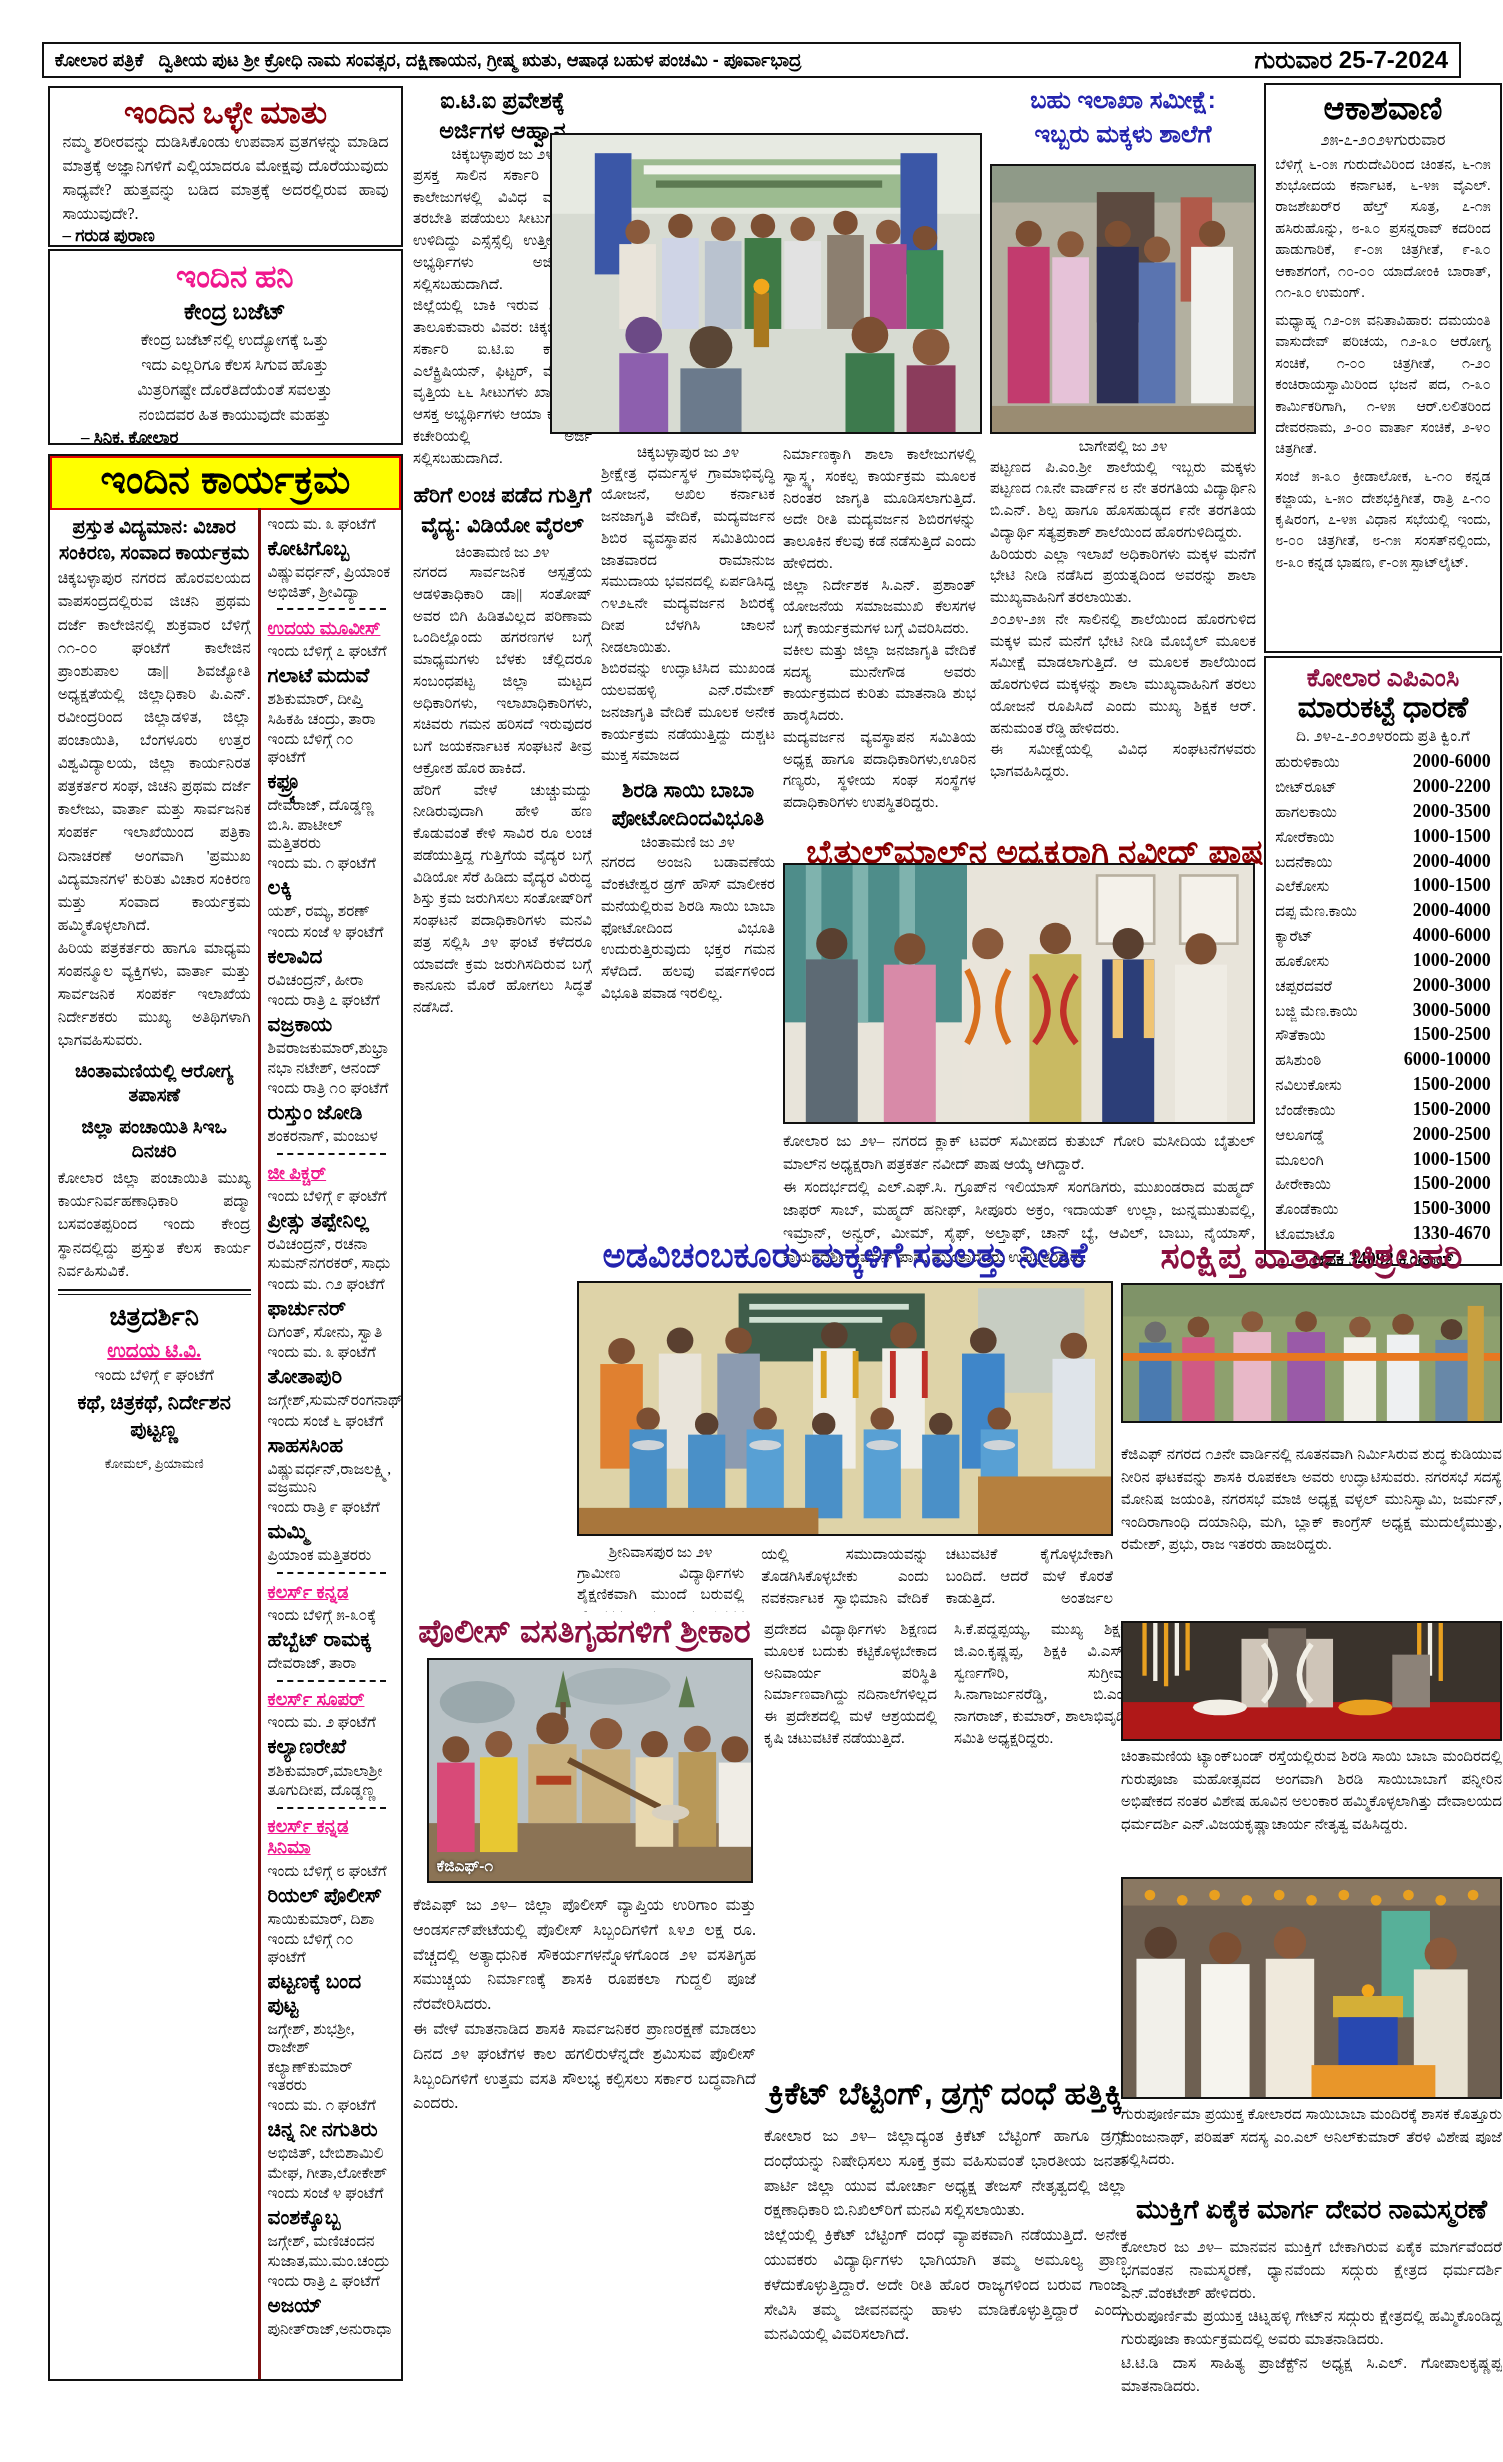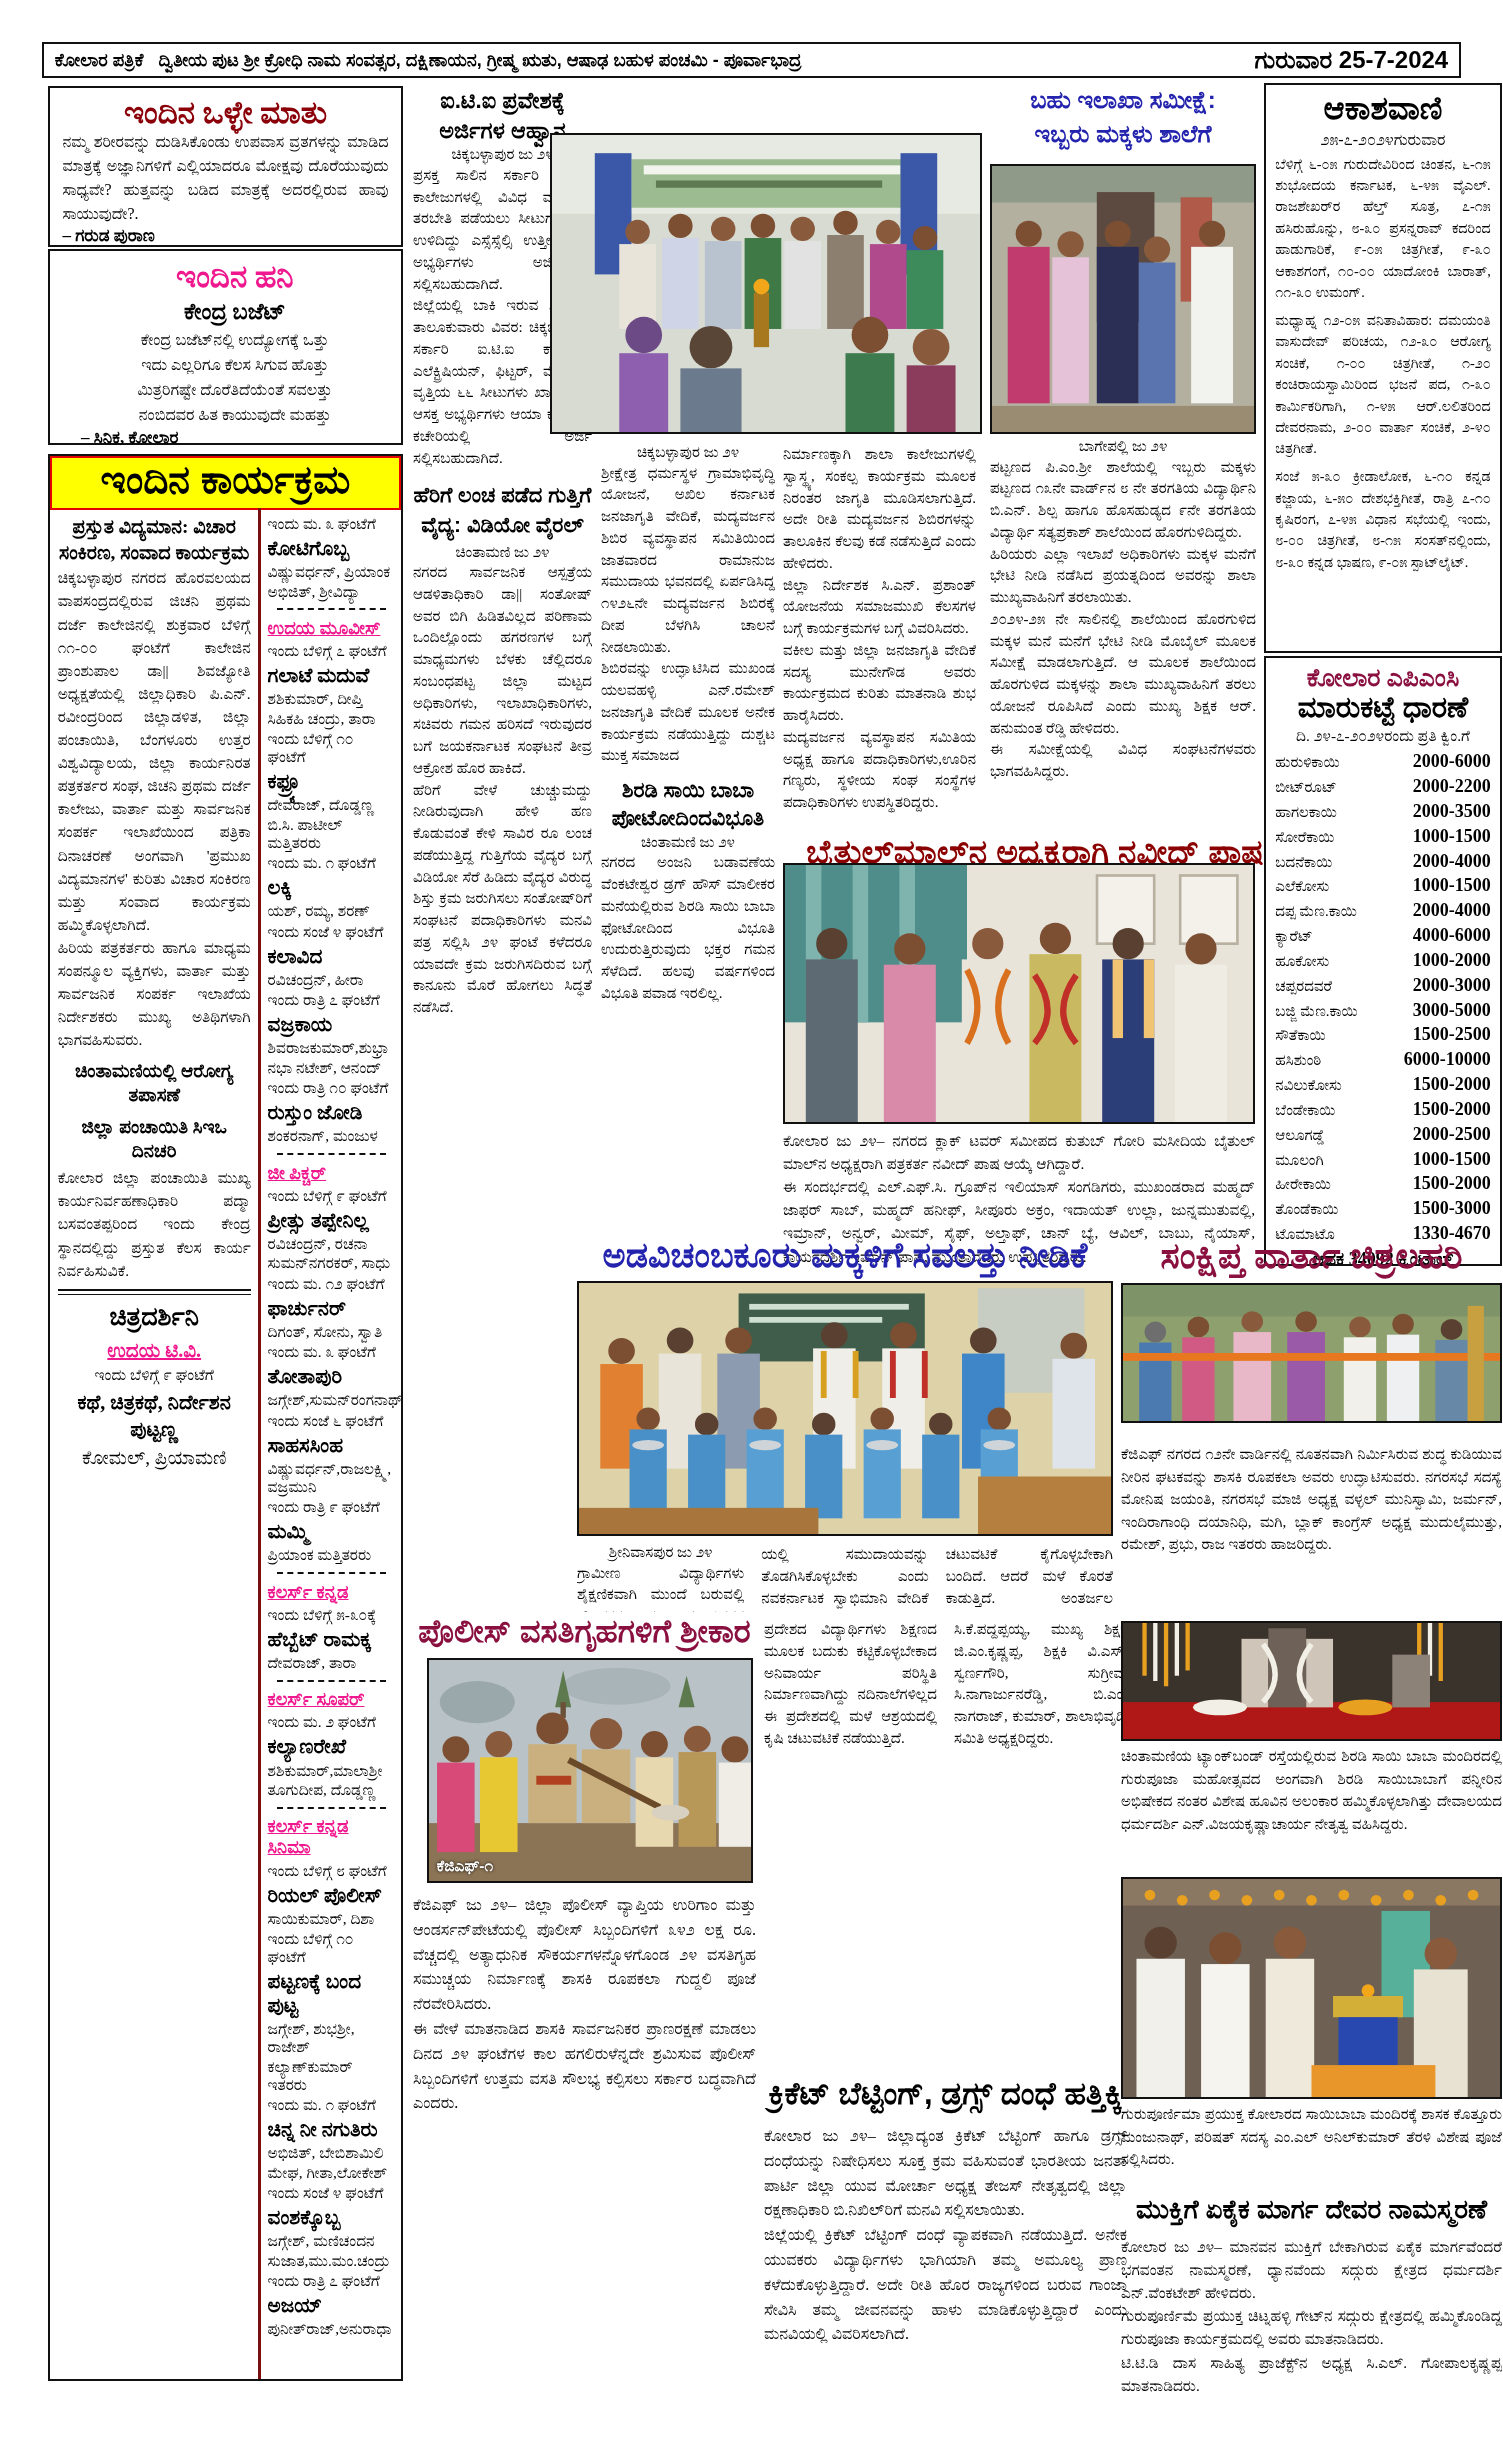--- a/index.html
+++ b/index.html
@@ -94,21 +94,21 @@
         <div class="j pbody">ಚಿಕ್ಕಬಳ್ಳಾಪುರ ನಗರದ ಹೊರವಲಯದ ವಾಪಸಂದ್ರದಲ್ಲಿರುವ ಜಿಚನಿ ಪ್ರಥಮ ದರ್ಜೆ ಕಾಲೇಜಿನಲ್ಲಿ ಶುಕ್ರವಾರ ಬೆಳಿಗ್ಗೆ ೧೧-೦೦ ಘಂಟೆಗೆ ಕಾಲೇಜಿನ ಪ್ರಾಂಶುಪಾಲ ಡಾ|| ಶಿವಜ್ಯೋತಿ ಅಧ್ಯಕ್ಷತೆಯಲ್ಲಿ ಜಿಲ್ಲಾಧಿಕಾರಿ ಪಿ.ಎನ್. ರವೀಂದ್ರರಿಂದ ಜಿಲ್ಲಾಡಳಿತ, ಜಿಲ್ಲಾ ಪಂಚಾಯಿತಿ, ಬೆಂಗಳೂರು ಉತ್ತರ ವಿಶ್ವವಿದ್ಯಾಲಯ, ಜಿಲ್ಲಾ ಕಾರ್ಯನಿರತ ಪತ್ರಕರ್ತರ ಸಂಘ, ಜಿಚನಿ ಪ್ರಥಮ ದರ್ಜೆ ಕಾಲೇಜು, ವಾರ್ತಾ ಮತ್ತು ಸಾರ್ವಜನಿಕ ಸಂಪರ್ಕ ಇಲಾಖೆಯಿಂದ ಪತ್ರಿಕಾ ದಿನಾಚರಣೆ ಅಂಗವಾಗಿ 'ಪ್ರಮುಖ ವಿದ್ಯಮಾನಗಳ' ಕುರಿತು ವಿಚಾರ ಸಂಕಿರಣ ಮತ್ತು ಸಂವಾದ ಕಾರ್ಯಕ್ರಮ ಹಮ್ಮಿಕೊಳ್ಳಲಾಗಿದೆ.
 ಹಿರಿಯ ಪತ್ರಕರ್ತರು ಹಾಗೂ ಮಾಧ್ಯಮ ಸಂಪನ್ಮೂಲ ವ್ಯಕ್ತಿಗಳು, ವಾರ್ತಾ ಮತ್ತು ಸಾರ್ವಜನಿಕ ಸಂಪರ್ಕ ಇಲಾಖೆಯ ನಿರ್ದೇಶಕರು ಮುಖ್ಯ ಅತಿಥಿಗಳಾಗಿ ಭಾಗವಹಿಸುವರು.</div>
         <div class="psub">ಚಿಂತಾಮಣಿಯಲ್ಲಿ ಆರೋಗ್ಯ ತಪಾಸಣೆ</div>
         <div class="psub">ಜಿಲ್ಲಾ ಪಂಚಾಯಿತಿ ಸಿಇಒ ದಿನಚರಿ</div>
         <div class="j pbody">ಕೋಲಾರ ಜಿಲ್ಲಾ ಪಂಚಾಯಿತಿ ಮುಖ್ಯ ಕಾರ್ಯನಿರ್ವಹಣಾಧಿಕಾರಿ ಪದ್ಮಾ ಬಸವಂತಪ್ಪರಿಂದ ಇಂದು ಕೇಂದ್ರ ಸ್ಥಾನದಲ್ಲಿದ್ದು ಪ್ರಸ್ತುತ ಕೆಲಸ ಕಾರ್ಯ ನಿರ್ವಹಿಸುವಿಕೆ.</div>
         <div class="hr2"></div>
         <div class="ctr" style="font-size:25.5px;font-weight:bold;">ಚಿತ್ರದರ್ಶಿನಿ</div>
         <div class="ctr L-ch" style="font-size:20px;">ಉದಯ ಟಿ.ವಿ.</div>
         <div class="ctr" style="font-size:15.4px;margin-top:4.6px;">ಇಂದು ಬೆಳಿಗ್ಗೆ ೯ ಘಂಟೆಗೆ</div>
         <div class="ctr" style="font-size:20px;font-weight:bold;line-height:1.35;margin-top:4.6px;">ಕಥೆ, ಚಿತ್ರಕಥೆ, ನಿರ್ದೇಶನ ಪುಟ್ಟಣ್ಣ</div>
-        <div class="ctr" style="font-size:19px;margin-top:4px;">ಕೋಮಲ್, ಪ್ರಿಯಾಮಣಿ</div>
+        <div class="ctr" style="font-size:13px;margin-top:13px;">ಕೋಮಲ್, ಪ್ರಿಯಾಮಣಿ</div>
       </div>
       <div class="pcol-r">
           <div class="L-time">ಇಂದು ಮ. ೩ ಘಂಟೆಗೆ</div>
           <div class="L-title">ಕೋಟಿಗೊಬ್ಬ</div>
           <div class="L-cast">ವಿಷ್ಣುವರ್ಧನ್, ಪ್ರಿಯಾಂಕ</div>
           <div class="L-cast">ಅಭಿಜಿತ್, ಶ್ರೀವಿದ್ಯಾ</div>
           <div class="L-div"></div>
           <div class="L-ch">ಉದಯ ಮೂವೀಸ್</div>
           <div class="L-time">ಇಂದು ಬೆಳಿಗ್ಗೆ ೭ ಘಂಟೆಗೆ</div>
           <div class="L-title">ಗಲಾಟೆ ಮದುವೆ</div>

